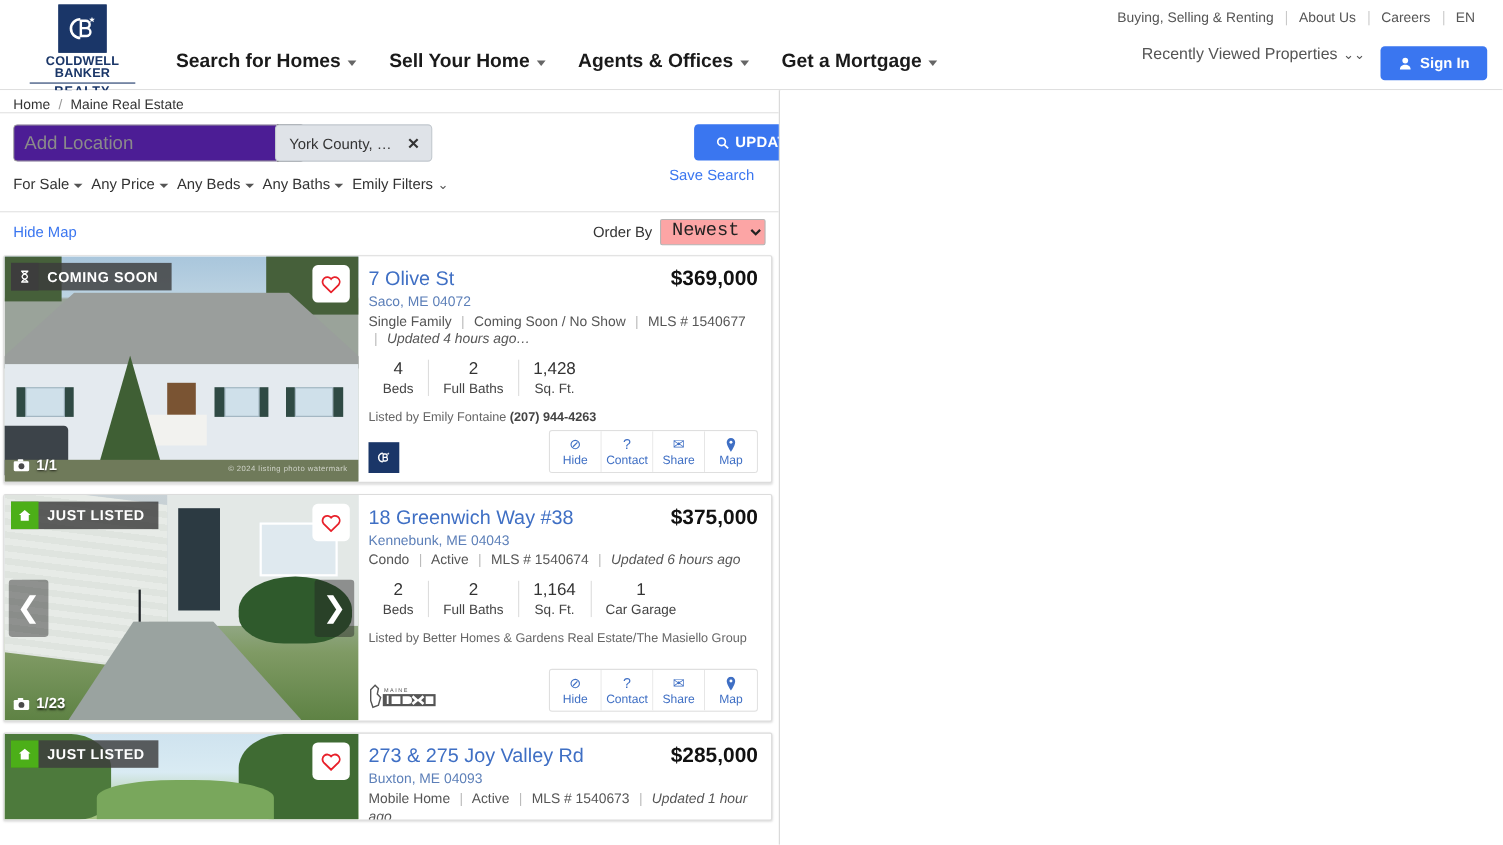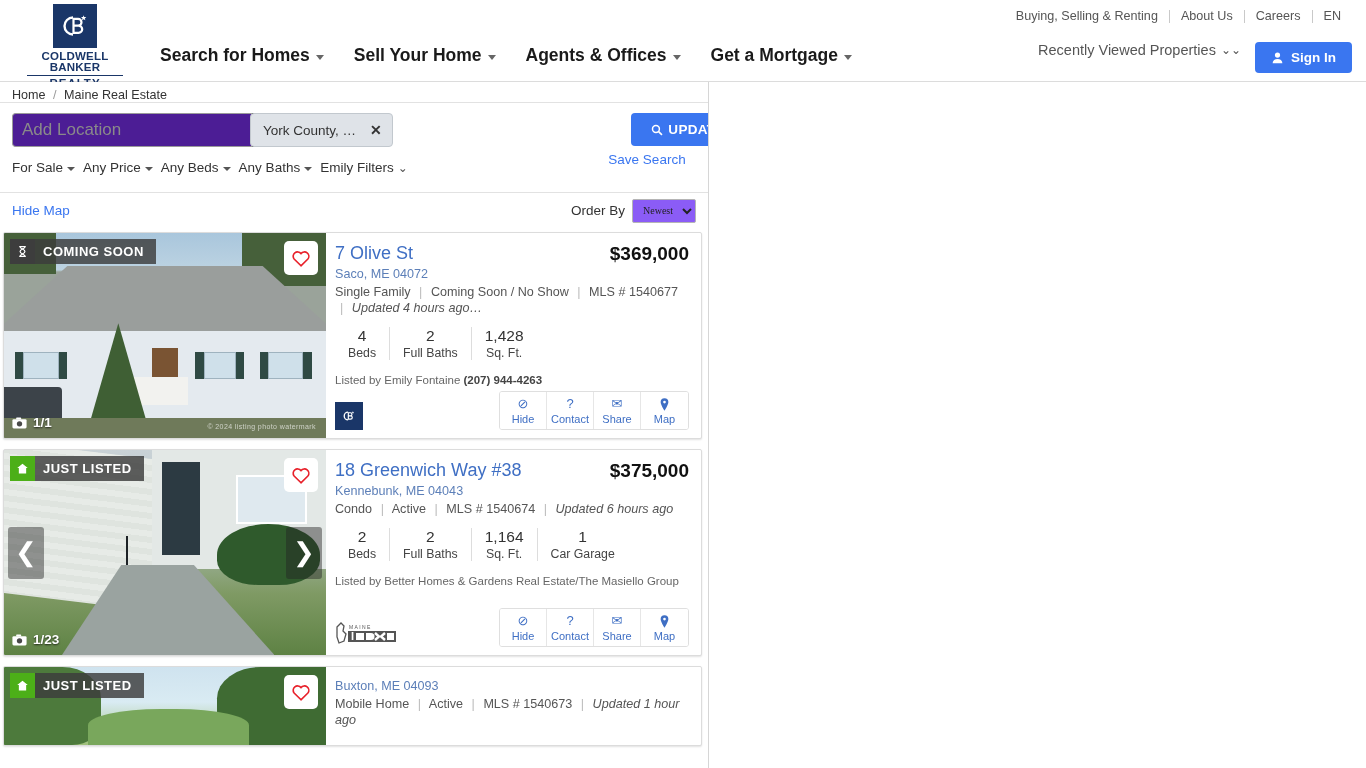--- a/index.html
+++ b/index.html
@@ -62,22 +62,22 @@
 
   .update-wrap { position:absolute; right:12px; top:10px; width:98px; text-align:center; }
   .update-btn { background:#3a76f0; color:#fff; border:none; border-radius:4px; width:114px; height:33px;
                 font-size:13.5px; font-weight:bold; letter-spacing:.3px; display:flex; align-items:center; justify-content:center; gap:5px; cursor:pointer;
                 font-family:"Liberation Sans",sans-serif;margin-left:33px;}
   .save-search { margin-top:6px; font-size:13.5px; color:#3a76f0; cursor:pointer; }
 
   .maprow { border-top:1px solid #e2e2e2; height:36px; display:flex; align-items:center; justify-content:space-between; padding: 0 12px; }
   .hide-map { color:#3a76f0; font-size:13.5px; cursor:pointer; }
   .orderby { display:flex; align-items:center; gap:7px; font-size:13.5px; color:#333; }
-  .orderby-select { border:1px solid #b5b5b5; border-radius:2px; height:24px; padding: 0 6px; font-size:10px;
-                    background:#8b5cf6; color:#222; font-family:Liberation Serif, serif; }
+  .orderby-select { border:1px solid #b5b5b5; border-radius:2px; height:24px; padding: 0 6px; font-size:17px;
+                    background:#fca5a5; color:#222; font-family:Liberation Mono, monospace; }
 
   
   .cards { padding: 4px 6px 0 3px; }
   .card { display:flex; background:#fff; border:1px solid #dcdcdc; border-radius:2px; margin-bottom:10px;
           box-shadow: 0 1px 2px rgba(0,0,0,.12); height:207px; overflow:hidden; position:relative; }
   .card.partial { height:80px; }
 
   .photo { position:relative; width:322px; min-width:322px; overflow:hidden; }
   .ph-sky { position:absolute; inset:0; }
 
@@ -542,20 +542,24 @@
             </span>
             <span>JUST LISTED</span>
           </div>
           <div class="heart">
             <svg width="20" height="18" viewBox="0 0 24 22">
               <path d="M12 20.5 3.6 12.2A5.3 5.3 0 0 1 12 5.6a5.3 5.3 0 0 1 8.4 6.6z" fill="none" stroke="#e8202a" stroke-width="2"></path>
             </svg>
           </div>
         </div>
         <div class="info">
+          <div class="row1">
+            <div class="addr">273 &amp; 275 Joy Valley Rd</div>
+            <div class="price">$285,000</div>
+          </div>
           <div class="city">Buxton, ME 04093</div>
           <div class="meta">
             <span>Mobile Home</span>
             <span class="pipe">|</span>
             <span>Active</span>
             <span class="pipe">|</span>
             <span>MLS # 1540673</span>
             <span class="pipe">|</span>
             <em>Updated 1 hour ago</em>
           </div>

